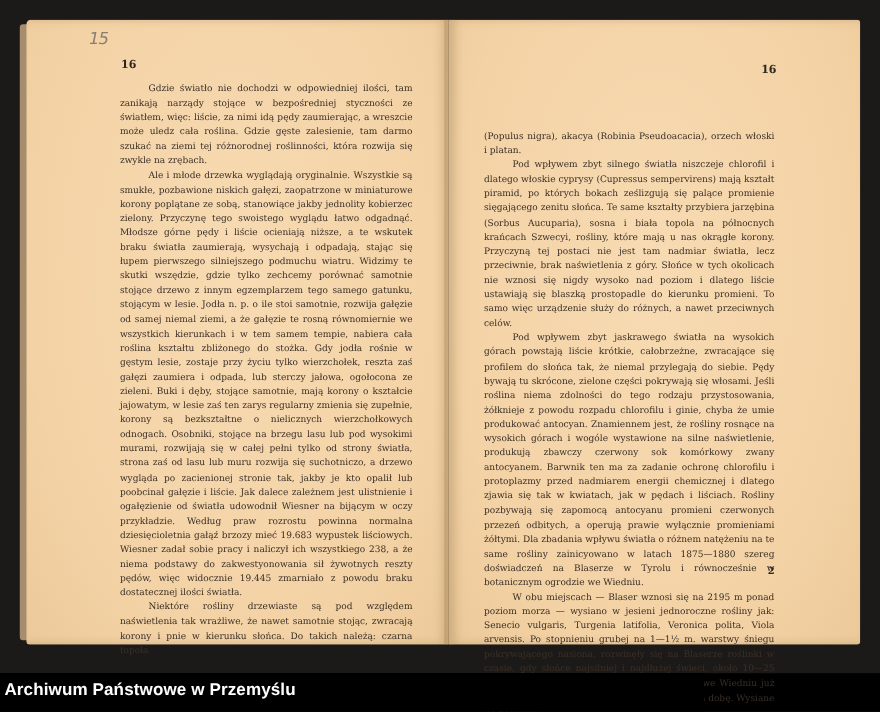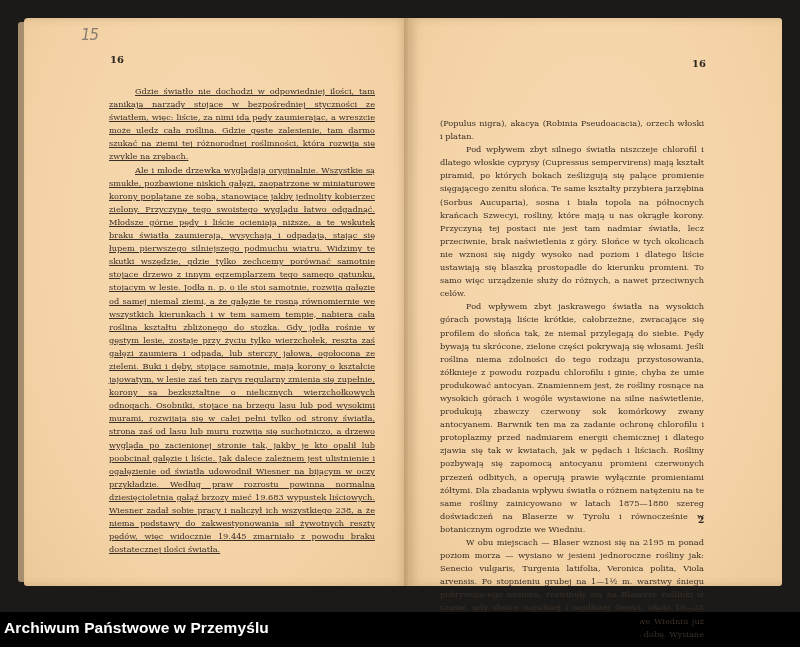--- a/index.html
+++ b/index.html
@@ -54,23 +54,24 @@
 <body>
 
 <div class="scan-bg"></div>
 
 <div class="book">
   <div class="page-shadow"></div>
 
   <div class="page left">
     <div class="handnote" style="left:10px; top:8px;">15</div>
     <div class="page-num" style="left:86px; top:36px;">16</div>
-    <div class="text-block" style="left:85px; top:67px; width:266px;text-decoration:underline;">
+    <div class="text-block" style="left:85px; top:56px; width:266px;">
       <p>Gdzie światło nie dochodzi w odpowiedniej ilości, tam zanikają narządy stojące w bezpośredniej styczności ze światłem, więc: liście, za nimi idą pędy zaumierając, a wreszcie może uledz cała roślina. Gdzie gęste zalesienie, tam darmo szukać na ziemi tej różnorodnej roślinności, która rozwija się zwykle na zrębach.</p>
       <p>Ale i młode drzewka wyglądają oryginalnie. Wszystkie są smukłe, pozbawione niskich gałęzi, zaopatrzone w miniaturowe korony poplątane ze sobą, stanowiące jakby jednolity kobierzec zielony. Przyczynę tego swoistego wyglądu łatwo odgadnąć. Młodsze górne pędy i liście ocieniają niższe, a te wskutek braku światła zaumierają, wysychają i odpadają, stając się łupem pierwszego silniejszego podmuchu wiatru. Widzimy te skutki wszędzie, gdzie tylko zechcemy porównać samotnie stojące drzewo z innym egzemplarzem tego samego gatunku, stojącym w lesie. Jodła n. p. o ile stoi samotnie, rozwija gałęzie od samej niemal ziemi, a że gałęzie te rosną równomiernie we wszystkich kierunkach i w tem samem tempie, nabiera cała roślina kształtu zbliżonego do stożka. Gdy jodła rośnie w gęstym lesie, zostaje przy życiu tylko wierzchołek, reszta zaś gałęzi zaumiera i odpada, lub sterczy jałowa, ogołocona ze zieleni. Buki i dęby, stojące samotnie, mają korony o kształcie jajowatym, w lesie zaś ten zarys regularny zmienia się zupełnie, korony są bezkształtne o nielicznych wierzchołkowych odnogach. Osobniki, stojące na brzegu lasu lub pod wysokimi murami, rozwijają się w całej pełni tylko od strony światła, strona zaś od lasu lub muru rozwija się suchotniczo, a drzewo wygląda po zacienionej stronie tak, jakby je kto opalił lub poobcinał gałęzie i liście. Jak dalece zależnem jest ulistnienie i ogałęzienie od światła udowodnił Wiesner na bijącym w oczy przykładzie. Według praw rozrostu powinna normalna dziesięcioletnia gałąź brzozy mieć 19.683 wypustek liściowych. Wiesner zadał sobie pracy i naliczył ich wszystkiego 238, a że niema podstawy do zakwestyonowania sił żywotnych reszty pędów, więc widocznie 19.445 zmarniało z powodu braku dostatecznej ilości światła.</p>
+      <p>Niektóre rośliny drzewiaste są pod względem naświetlenia tak wrażliwe, że nawet samotnie stojąc, zwracają korony i pnie w kierunku słońca. Do takich należą: czarna topola</p>
     </div>
   </div>
 
   <div class="gutter"></div>
 
   <div class="page right">
     <div class="handnote" style="left:346px; top:2px;">16</div>
     <div class="page-num" style="left:284px; top:40px;">16</div>
     <div class="text-block" style="left:32px; top:59px; width:264px;margin-top:40px;">
       <p class="cont">(Populus nigra), akacya (Robinia Pseudoacacia), orzech włoski i platan.</p>

